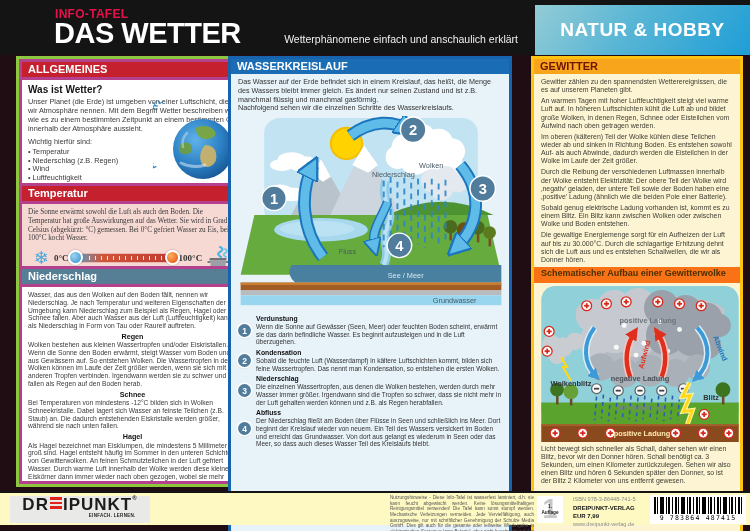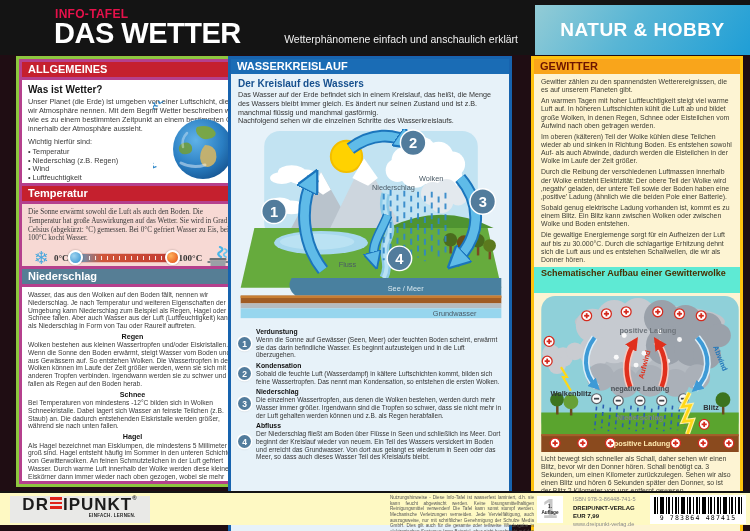--- a/index.html
+++ b/index.html
@@ -58,21 +58,21 @@
   .steps{ margin-top:1px; }
   .step{ display:flex; align-items:center; gap:5px; margin-top:3px; }
   .step-badge{ flex:0 0 13px; width:13px; height:13px; border-radius:50%; background:#527c9c;
     color:#fff; font-size:8.5px; font-weight:bold; display:flex; align-items:center; justify-content:center;
     box-shadow:0 0 0 1.5px #fff,0 1px 2px rgba(0,0,0,.3); }
   .step-text{ font-size:6.5px; line-height:1.18; color:#333; }
   .step-text b{ display:block; font-size:6.8px; color:#111; }
   
   .gw-content{ flex:1 1 auto; padding:4px 7px; overflow:hidden; font-size:6.9px; line-height:1.18; color:#3c3c33; }
   .gw-content p{ margin-bottom:3px; }
-  .schema-bar{ background:#5eead4; margin:2px -7px 3px; padding:1px 7px 14px; font-weight:bold; font-size:9px; color:#4a2f00; }
+  .schema-bar{ background:#f97316; margin:2px -7px 3px; padding:1px 7px 4px; font-weight:bold; font-size:9px; color:#4a2f00; }
   .storm-svg{ display:block; margin:0 auto 3px; }
   
   .ftr{ position:absolute; left:0; top:491px; width:750px; height:34px; background:#fef9c3; border-top:2px solid #141414; }
   .logo-box{ position:absolute; left:10px; top:3px; width:140px; height:27px; background:#e9e9e7;
     display:flex; flex-direction:column; align-items:center; justify-content:center; }
   .logo-line{ display:flex; align-items:flex-start; font-size:17px; font-weight:bold; color:#1c1c1c; letter-spacing:1px; line-height:1; }
   .tribar{ display:inline-flex; flex-direction:column; justify-content:space-between; width:12px; height:12px; margin:1px 1px 0; }
   .tribar i{ height:2.6px; background:#e0231c; }
   .logo-reg{ font-size:6px; margin-top:-1px; }
   .logo-tag{ font-size:9px; font-weight:bold; color:#1c1c1c; letter-spacing:.6px; transform:scale(.5); transform-origin:100% 0; align-self:flex-end; margin-right:14px; }
@@ -175,21 +175,20 @@
       <h4>Schnee</h4>
       <div>Bei Temperaturen von mindestens -12°C bilden sich in Wolken Schneekristalle. Dabei lagert sich Wasser an feinste Teilchen (z.B. Staub) an. Die dadurch entstehenden Eiskristalle werden größer, während sie nach unten fallen.</div>
       <h4>Hagel</h4>
       <div>Als Hagel bezeichnet man Eisklumpen, die mindestens 5 Millimeter groß sind. Hagel entsteht häufig im Sommer in den unteren Schichten von Gewitterwolken. An feinen Schmutzteilchen in der Luft gefriert Wasser. Durch warme Luft innerhalb der Wolke werden diese kleinen Eiskörner dann immer wieder nach oben gezogen, wobei sie mehr Wasser aufnehmen und größer werden. Wenn sie zu schwer werden, fallen sie schließlich als Hagel auf den Boden.</div>
     </div>
   </div>
 
   <div class="col col-mid">
     <div class="bar bar-blue">WASSERKREISLAUF</div>
     <div class="mid-content">
-      <h3>Der Kreislauf des Wassers</h3>
       <p class="mid-intro">Das Wasser auf der Erde befindet sich in einem Kreislauf, das heißt, die Menge des Wassers bleibt immer gleich. Es ändert nur seinen Zustand und ist z.B. manchmal flüssig und manchmal gasförmig.</p>
       <p class="mid-intro">Nachfolgend sehen wir die einzelnen Schritte des Wasserkreislaufs.</p>
 
       <svg class="wc-svg" width="266" height="196" viewBox="0 -4 266 200">
         <defs>
           <marker id="mSky" viewBox="0 0 10 10" refX="6" refY="5" markerWidth="2.6" markerHeight="2.6" orient="auto">
             <path d="M0,0 L10,5 L0,10 z" fill="#5fbbe8" stroke="#1b75bc" stroke-width="1"></path>
           </marker>
         </defs>
 

